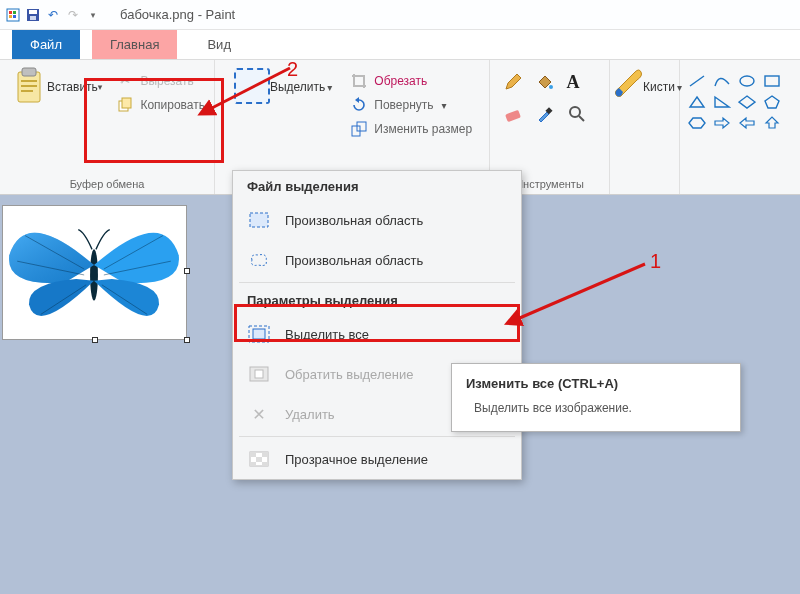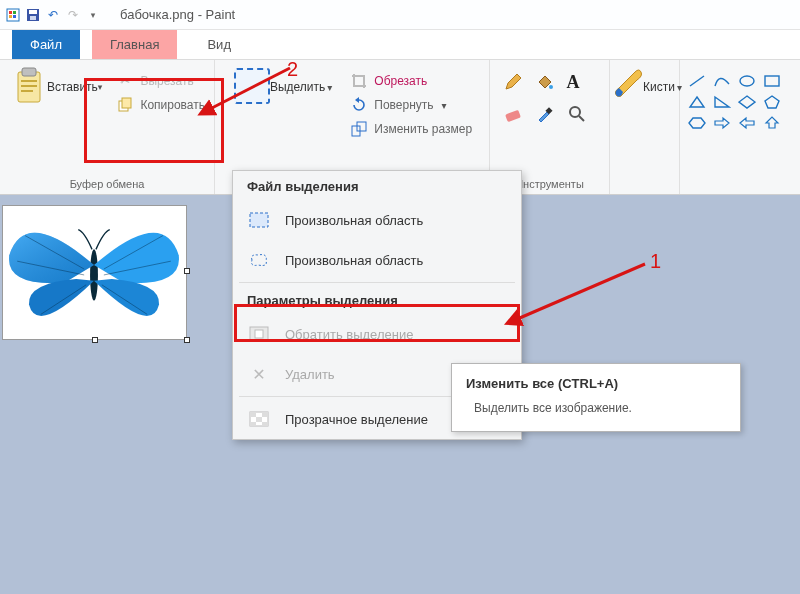--- a/index.html
+++ b/index.html
@@ -317,20 +317,29 @@
   <div class="item">
     <span class="ico">
         <svg width="22" height="18">
           <path d="M4 9 Q2 3 10 4 Q20 2 18 10 Q20 16 10 14 Q2 16 4 9 Z" fill="none" stroke="#2a6fc9" stroke-dasharray="2 2"></path>
         </svg>
       </span>
     <span>Произвольная область</span>
   </div>
   <div class="sep"></div>
   <div class="section-hdr">Параметры выделения</div>
+  <div class="item">
+    <span class="ico">
+        <svg width="22" height="18">
+          <rect x="1" y="1" width="20" height="16" fill="none" stroke="#2a6fc9" stroke-dasharray="3 2"></rect>
+          <rect x="5" y="4" width="12" height="10" fill="#dce9fb" stroke="#2a6fc9"></rect>
+        </svg>
+      </span>
+    <span>Выделить все</span>
+  </div>
   <div class="item disabled">
     <span class="ico">
         <svg width="22" height="18">
           <rect x="2" y="2" width="18" height="14" fill="#e8e8e8" stroke="#bbb"></rect>
           <rect x="7" y="5" width="8" height="8" fill="#fff" stroke="#bbb"></rect>
         </svg>
       </span>
     <span>Обратить выделение</span>
   </div>
   <div class="item disabled">

